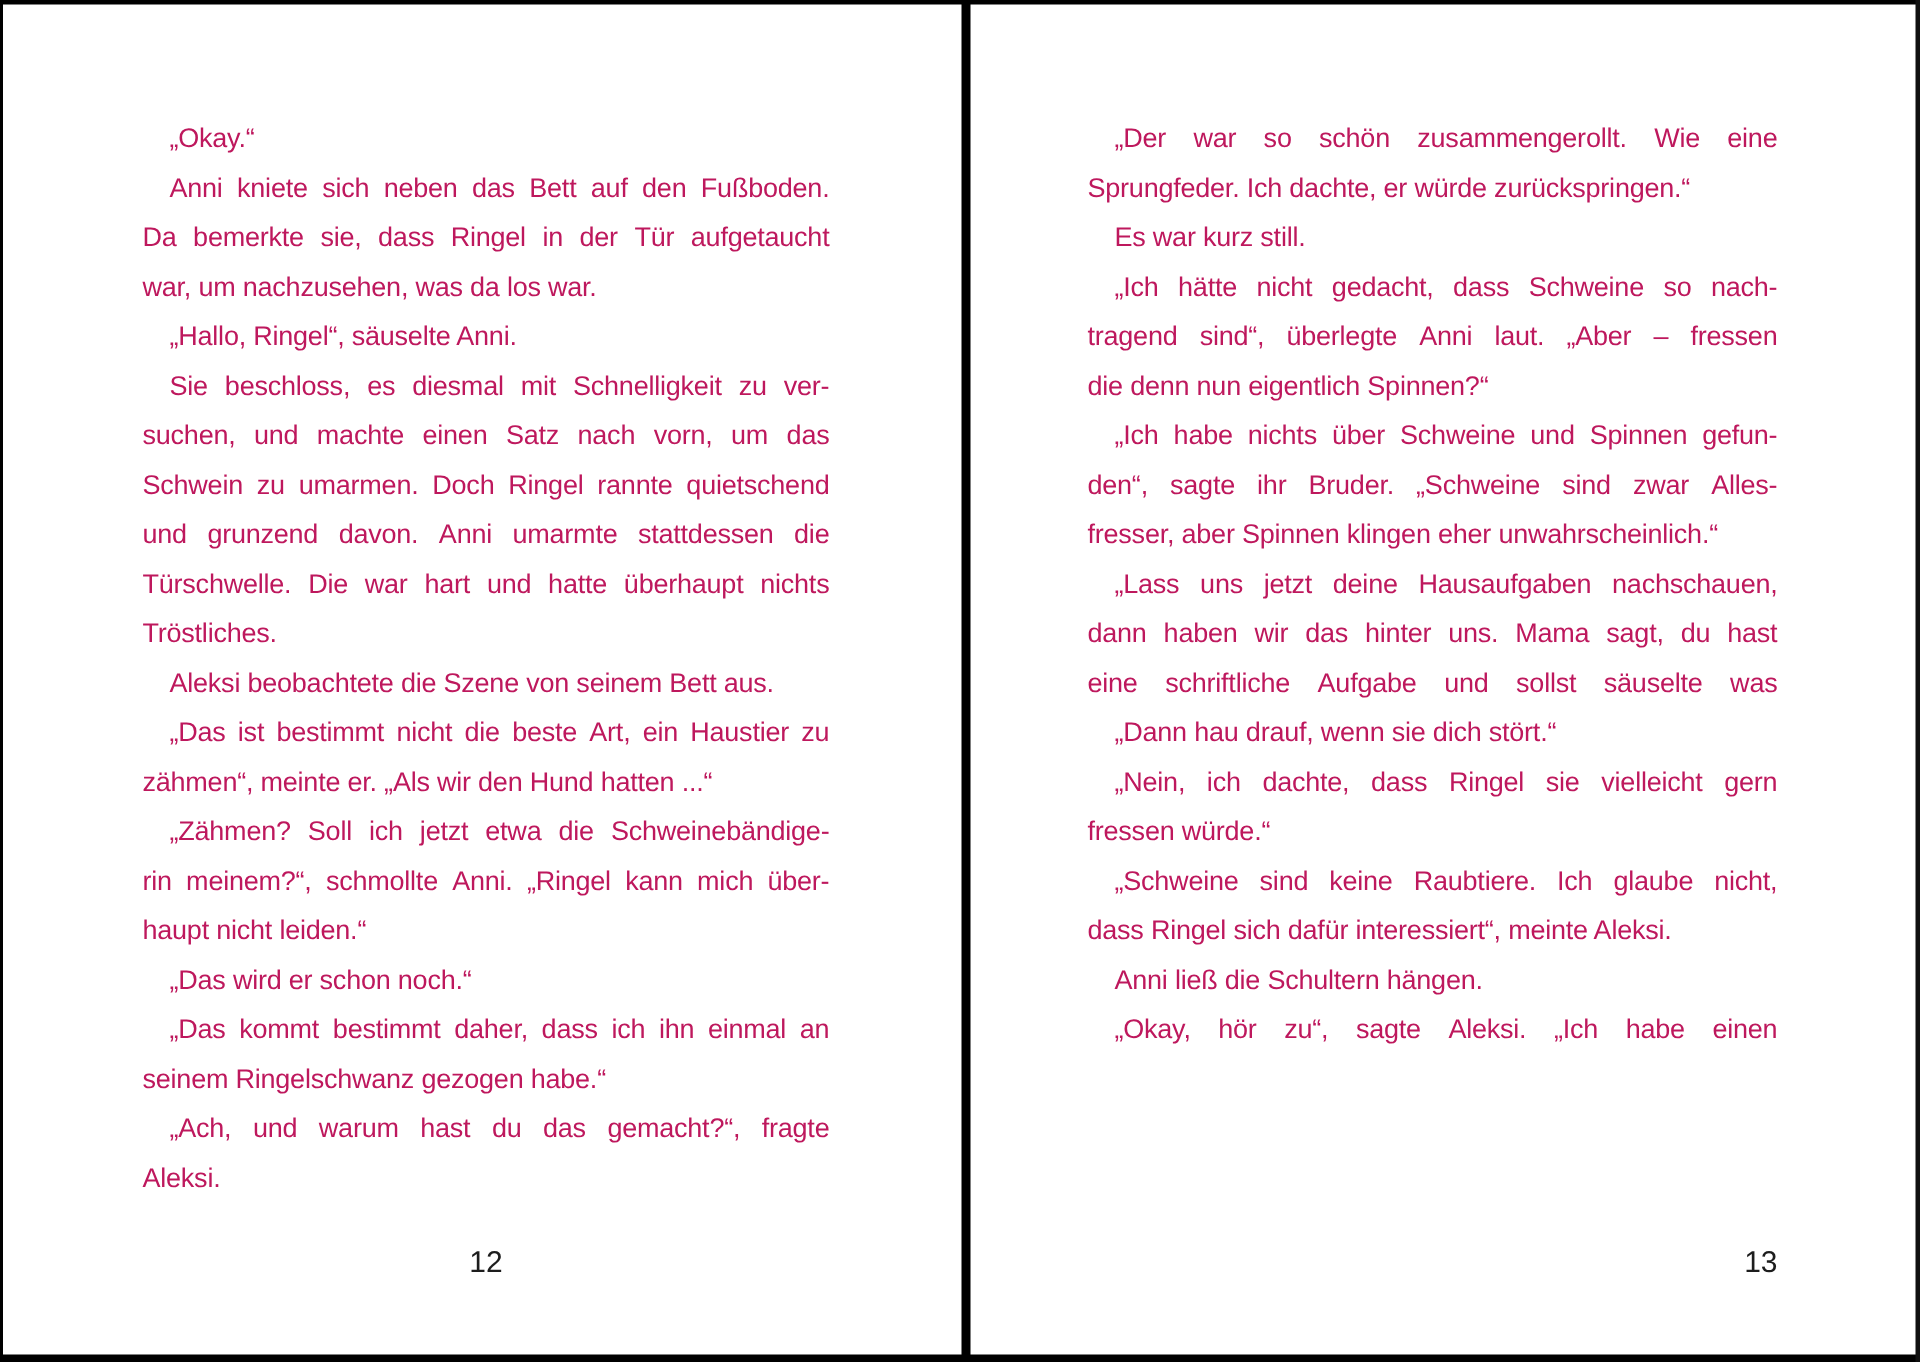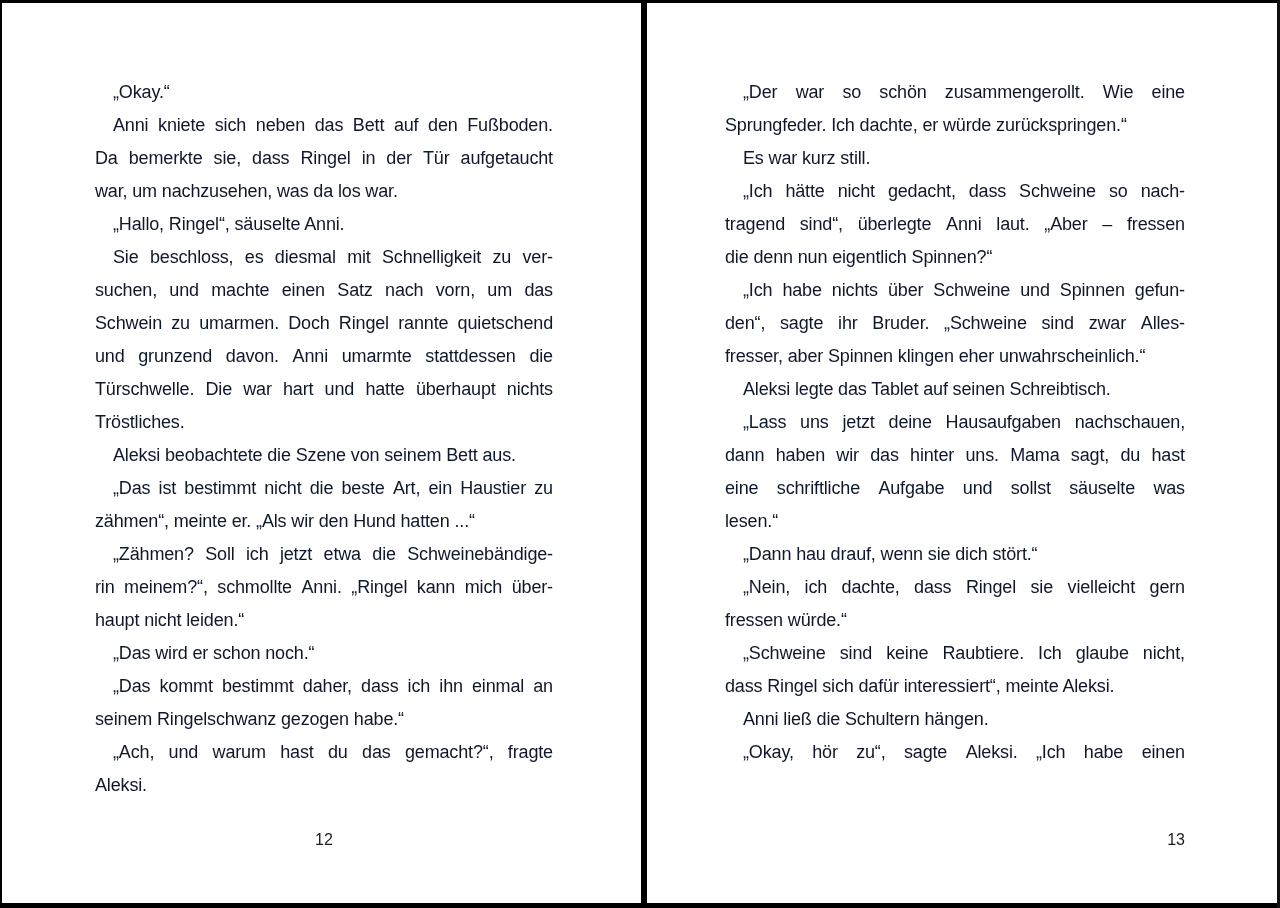--- a/index.html
+++ b/index.html
@@ -21,21 +21,21 @@
   .edge.right  { top: 0; bottom: 0; right: 0; width: 3px; background: #101010; }
   .gutter      { position: absolute; top: 0; bottom: 0; left: 641px; width: 6px; background: #000; }
 
   .page { position: absolute; top: 0; bottom: 0; }
   .page.left-page  { left: 0;   width: 641px; }
   .page.right-page { left: 647px; width: 633px; padding-left: 28px; }
 
   .text-block {
     position: absolute;
     top: 76px;
-    color: #0f172a;
+    color: #be185d;
     font-size: 18px;
     letter-spacing: -0.15px;
   }
   .left-page  .text-block { left: 95px; width: 458px; }
   .right-page .text-block { left: 78px; width: 460px; }
 
   .line {
     height: 33px;
     line-height: 33px;
     white-space: nowrap;
@@ -43,21 +43,21 @@
   .line.stretch {
     display: flex;
     justify-content: space-between;
   }
   .line.indent { padding-left: 18px; }
 
   .page-number {
     position: absolute;
     top: 831px;
     text-align: center;
-    font-size: 16px;
+    font-size: 20px;
     color: #1d1d1d;
   }
   .left-page  .page-number { left: 95px; width: 458px; }
   .right-page .page-number { left: 78px; width: 460px; text-align: right; }
 </style>
 </head>
 <body>
 
 <div class="spread">
 
@@ -254,21 +254,20 @@
           <span>den“,</span>
           <span>sagte</span>
           <span>ihr</span>
           <span>Bruder.</span>
           <span>„Schweine</span>
           <span>sind</span>
           <span>zwar</span>
           <span>Alles-</span>
         </div>
         <div class="line">fresser, aber Spinnen klingen eher unwahrscheinlich.“</div>
-        <div class="line indent">Aleksi legte das Tablet auf seinen Schreibtisch.</div>
         <div class="line stretch indent">
           <span>„Lass</span>
           <span>uns</span>
           <span>jetzt</span>
           <span>deine</span>
           <span>Hausaufgaben</span>
           <span>nachschauen,</span>
         </div>
         <div class="line stretch">
           <span>dann</span>
@@ -284,21 +283,20 @@
         </div>
         <div class="line stretch">
           <span>eine</span>
           <span>schriftliche</span>
           <span>Aufgabe</span>
           <span>und</span>
           <span>sollst</span>
           <span>säuselte</span>
           <span>was</span>
         </div>
-        <div class="line">lesen.“</div>
         <div class="line indent">„Dann hau drauf, wenn sie dich stört.“</div>
         <div class="line stretch indent">
           <span>„Nein,</span>
           <span>ich</span>
           <span>dachte,</span>
           <span>dass</span>
           <span>Ringel</span>
           <span>sie</span>
           <span>vielleicht</span>
           <span>gern</span>

